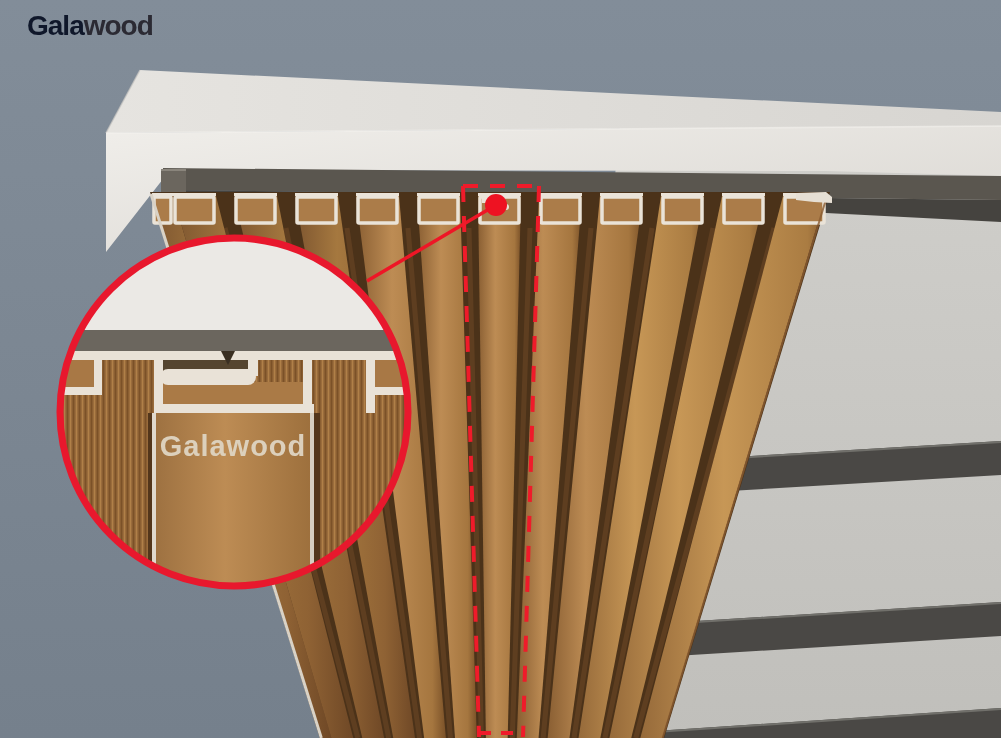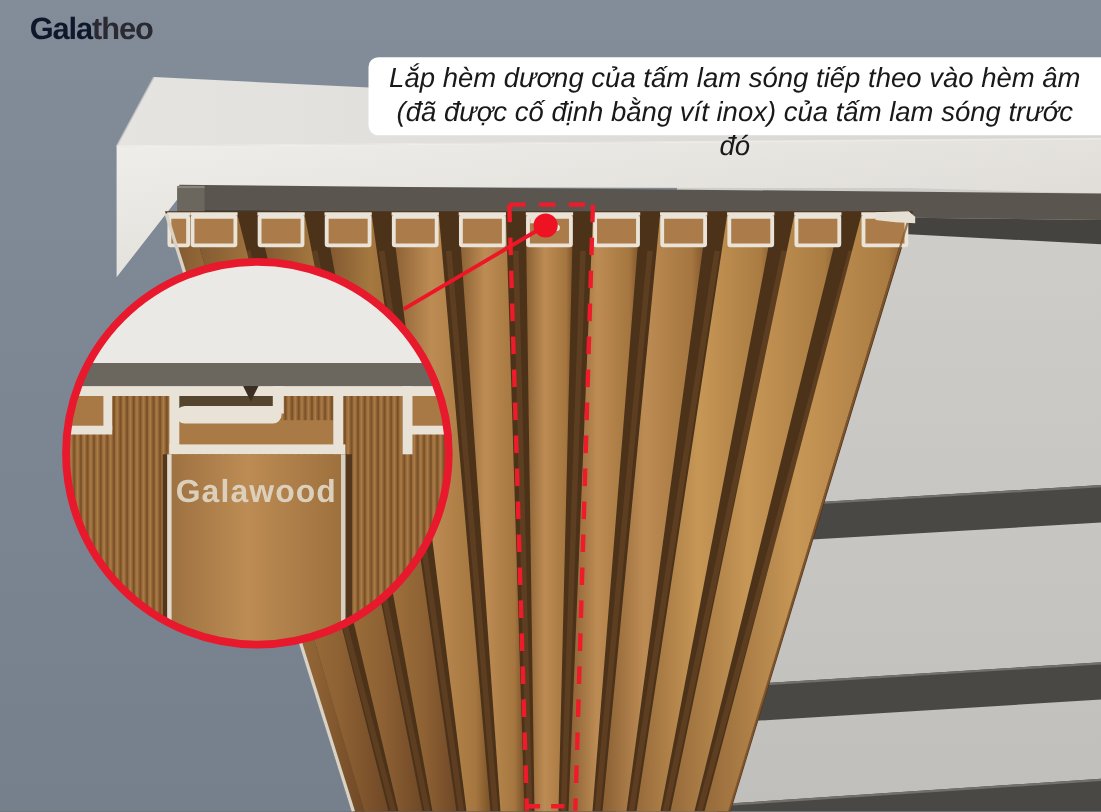--- a/index.html
+++ b/index.html
@@ -201,20 +201,16 @@
       <rect x="314" y="413" width="6" height="185" fill="#53361b"></rect>
       <rect x="152" y="413" width="162" height="185" fill="url(#gIns)"></rect>
       <rect x="152" y="413" width="4" height="185" fill="#e0d9cd"></rect>
       <rect x="310" y="413" width="4" height="185" fill="#d6cec1"></rect>
       <text x="233" y="456" text-anchor="middle" font-family="Liberation Sans, sans-serif" font-weight="bold" font-size="29" letter-spacing="1" fill="#dcd0bc">Galawood</text>
     </g>
     <circle cx="234" cy="412" r="174" fill="none" stroke="#e8182d" stroke-width="7"></circle>
   </g>
 </svg>
 
-<div class="logo"><span class="g1">Gala</span><span class="g2">theo</span></div>
-
-<div class="caption">
-  <div>Lắp hèm dương của tấm lam sóng tiếp theo vào hèm âm</div>
-  <div>(đã được cố định bằng vít inox) của tấm lam sóng trước đó</div>
+<div class="logo"><span class="g1">Gala</span><span class="g2">wood</span></div>
+
+
 </div>
 
-</div>
-
 </body></html>

